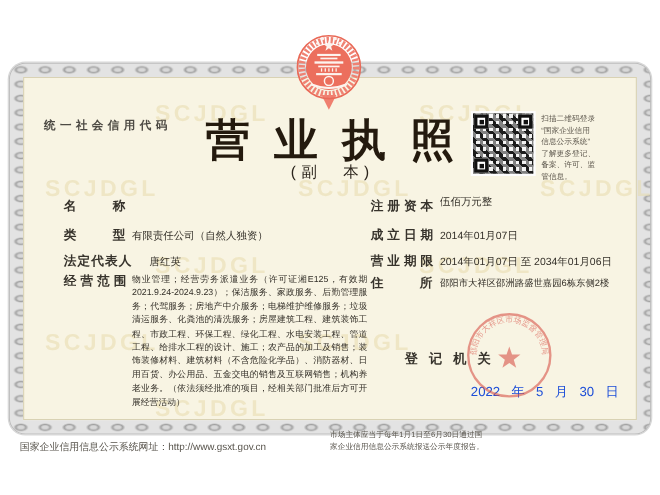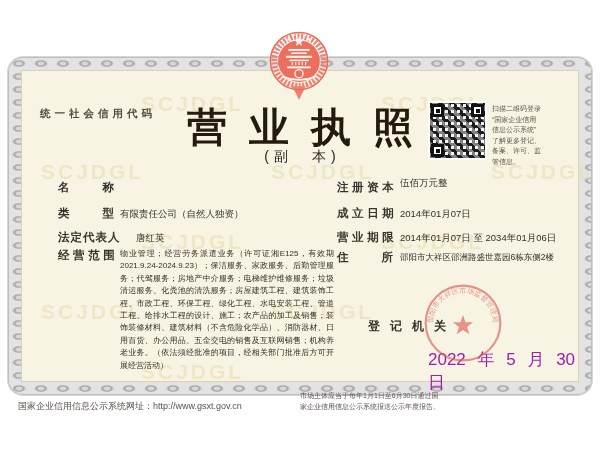--- a/index.html
+++ b/index.html
@@ -52,21 +52,21 @@
 
   
   .lbl { position:absolute; font-size:11.5px; font-weight:600; color:#37332c; white-space:nowrap; }
   .lbl2 { letter-spacing:33px; }      
   .lbl4 { letter-spacing:3.6px; }     
   .val { position:absolute; font-size:9.5px; color:#332f28; white-space:nowrap; }
   .scope-val { position:absolute; left:120px; top:248px; width:214px; font-size:8px; line-height:12.4px;
                color:#332f28; text-align:justify; white-space:normal; }
 
   .registrar { position:absolute; left:368px; top:318px; font-size:12px; font-weight:600; letter-spacing:10px; color:#37332c; }
-  .issue-date { position:absolute; left:428px; top:348px; font-size:17px; color:#a21caf; word-spacing:7px; }
+  .issue-date { position:absolute; left:428px; top:348px; font-size:12px; color:#1d4ed8; word-spacing:7px; }
 
   
   .seal { position:absolute; left:423px; top:283px; width:80px; height:80px; opacity:.6; pointer-events:none; z-index:4; }
 
   
   .footer-left  { position:absolute; left:18px;  top:400px; font-size:9px;   color:#57534b; }
   .footer-mid   { position:absolute; left:300px; top:390px; font-size:7px; line-height:11px; color:#57534b; white-space:pre-line; }
   .footer-right { position:absolute; left:460px; top:401px; font-size:9.5px; color:#57534b; }
 </style>
 </head>

